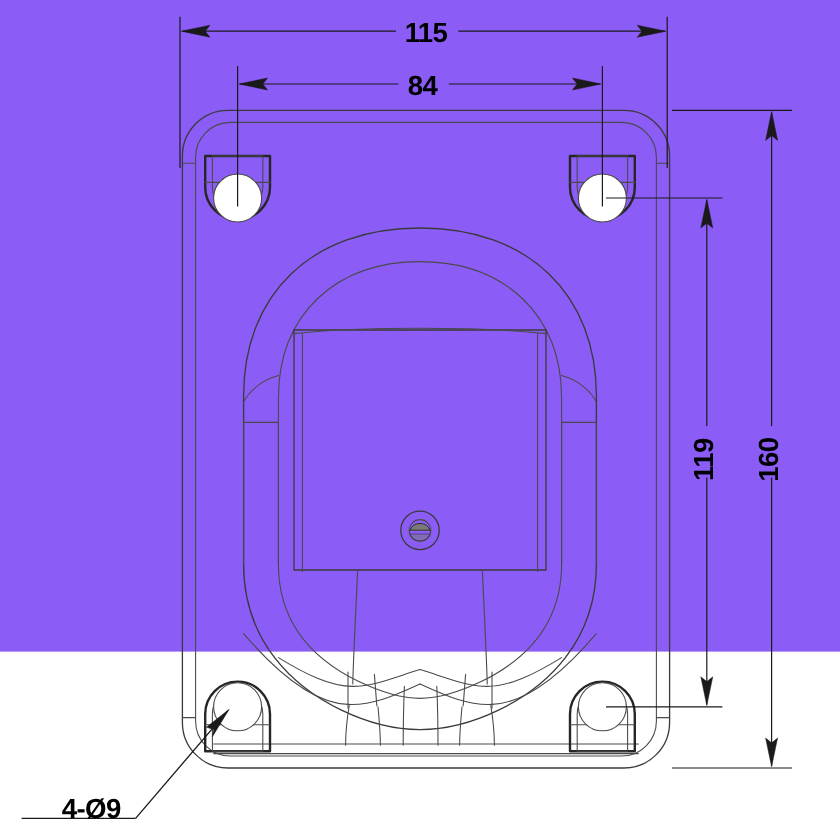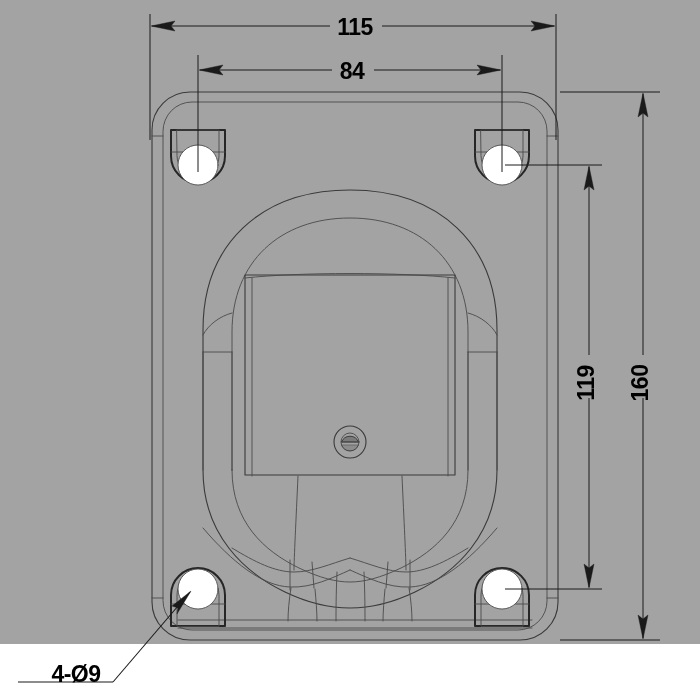--- a/index.html
+++ b/index.html
@@ -12,22 +12,22 @@
     height: 700px;
     font-family: "Liberation Sans", sans-serif;
     overflow: hidden;
     position: relative;
   }
   #drawing-root {
     position: absolute;
     left: 0;
     top: 0;
     width: 700px;
-    height: 644px;
-    background: #a3a3a3;
+    height: 543px;
+    background: #8b5cf6;
   }
   svg#cad {
     display: block;
     width: 700px;
     height: 700px;
   }
   .part-line {
     fill: none;
     stroke: #3a3a3a;
     stroke-width: 1.1;

